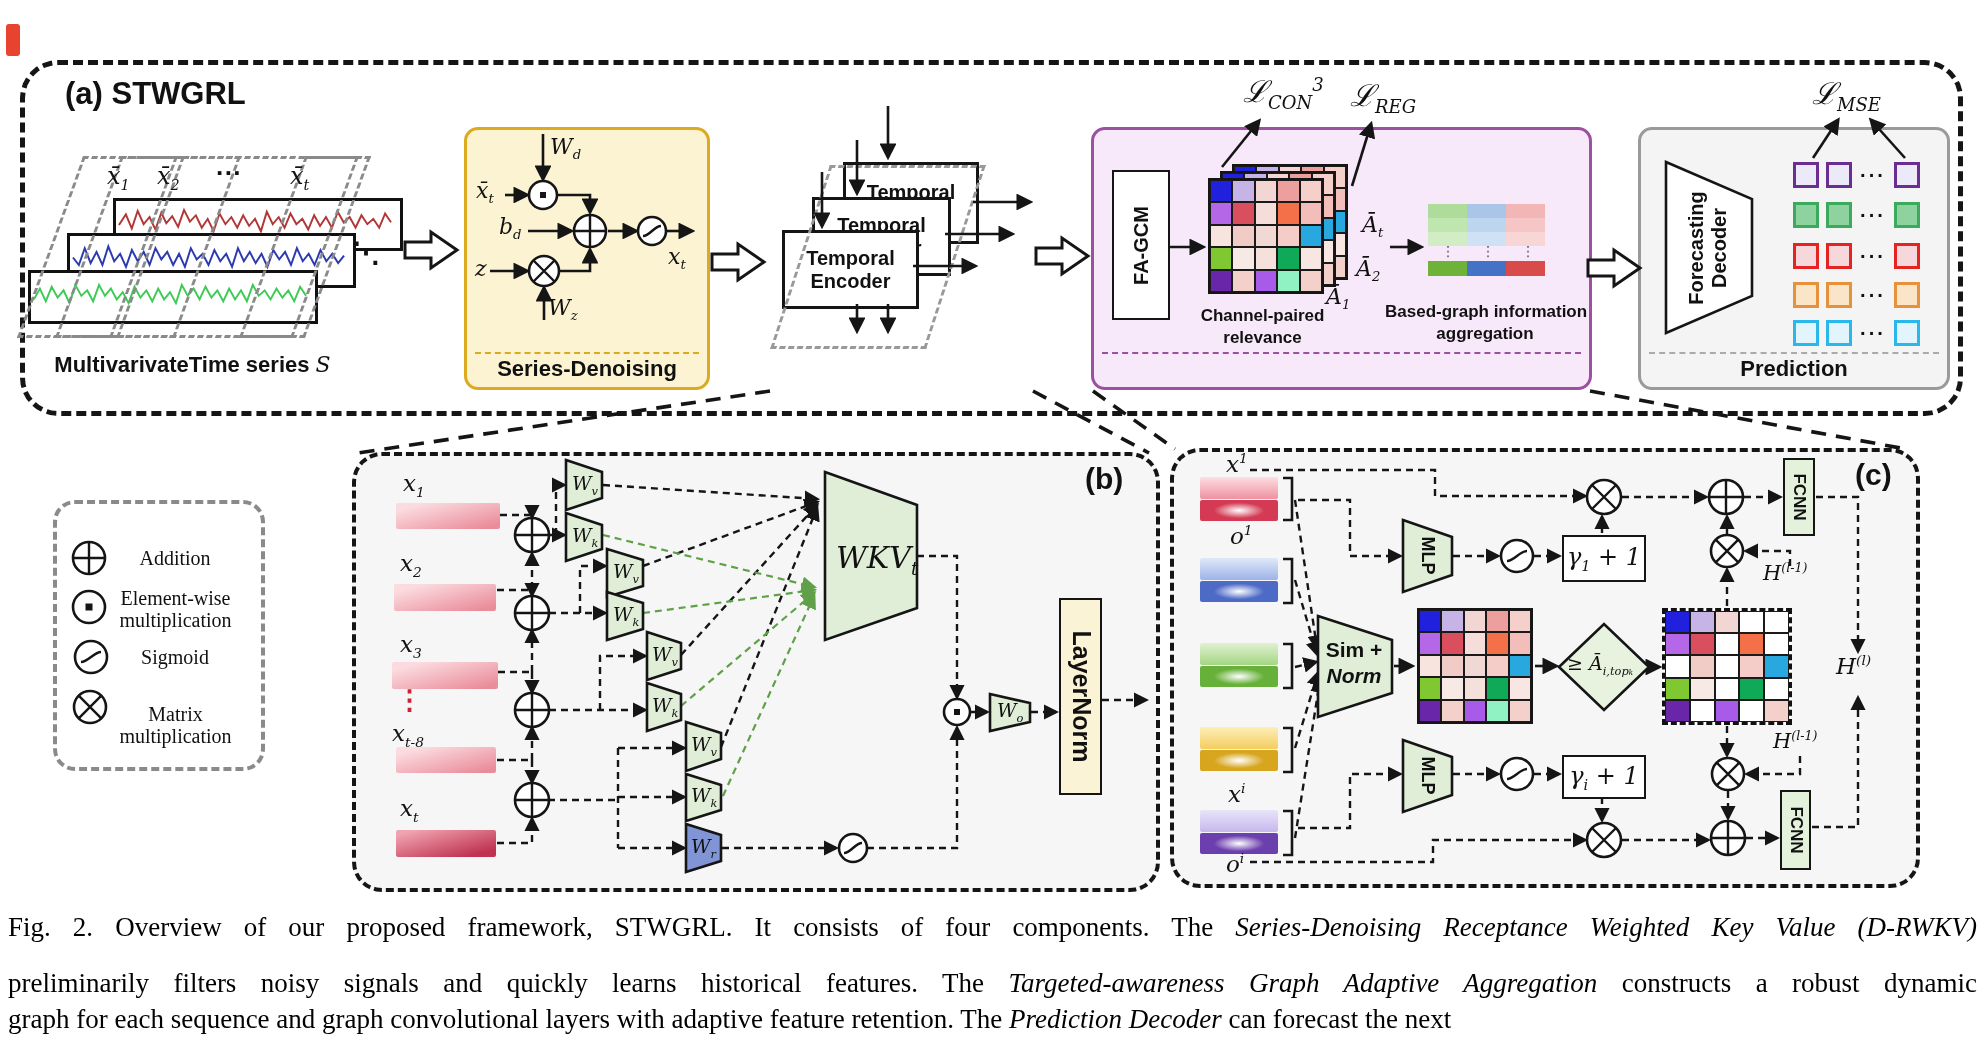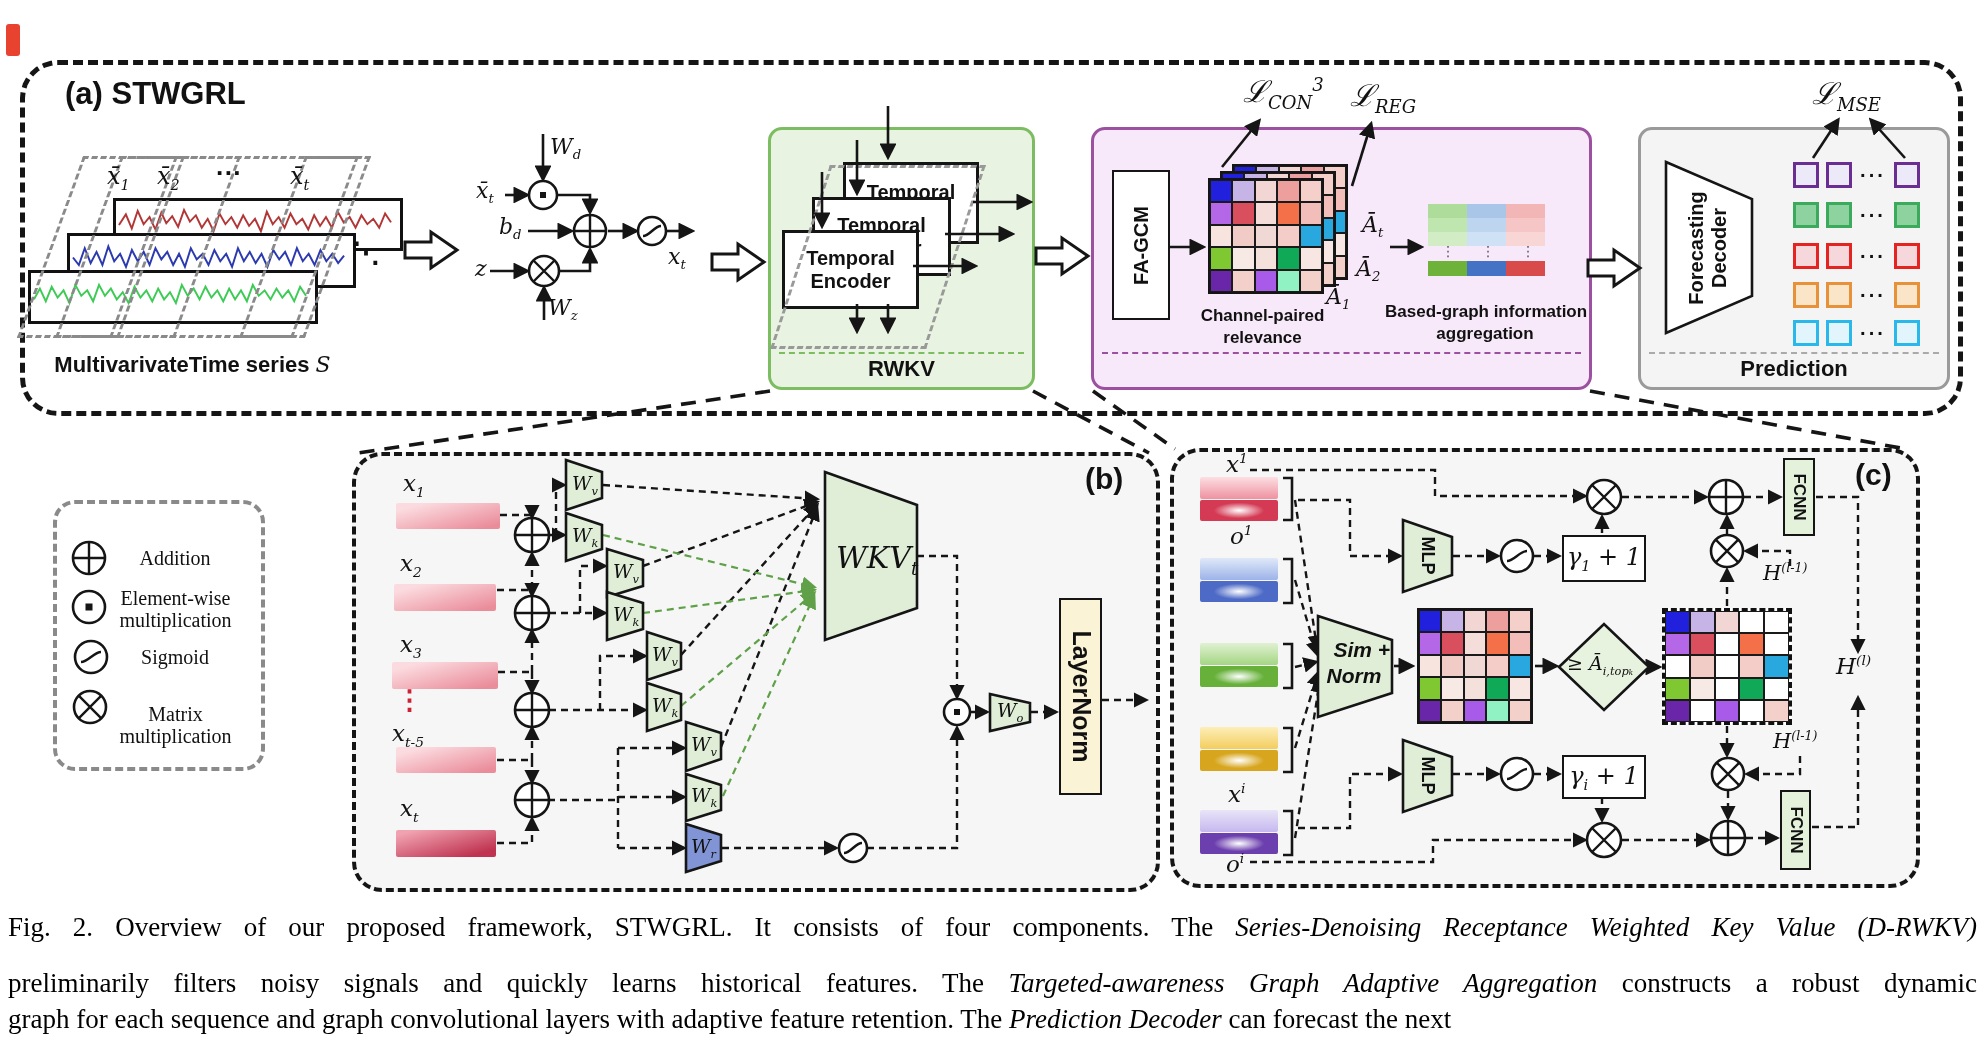--- a/index.html
+++ b/index.html
@@ -85,31 +85,31 @@
   <div class="slice" style="left:142px;top:156px;width:60px;height:176px;transform:skewX(-20deg)"></div>
   <div class="slice" style="left:272px;top:156px;width:60px;height:176px;transform:skewX(-20deg)"></div>
 
   <span class="lbl mathi" style="left:107px;top:162px;font-size:24px"><span>x̄</span><sub>1</sub></span>
   <span class="lbl mathi" style="left:157px;top:162px;font-size:24px"><span>x̄</span><sub>2</sub></span>
   <span class="lbl" style="left:216px;top:158px;font-size:26px;font-weight:bold">···</span>
   <span class="lbl mathi" style="left:290px;top:162px;font-size:24px"><span>x̄</span><sub>t</sub></span>
   <span class="lbl" style="left:352px;top:236px;font-size:28px;font-weight:bold">⋱</span>
   <span class="lbl" style="left:40px;top:352px;width:305px;text-align:center;font-size:22px;font-weight:bold"><span>MultivarivateTime series </span><span class="mathi">S</span></span>
 
+  <div class="bigbox" style="left:464px;width:246px;background:var(--denoise_fill);border-color:var(--denoise_border)">
+    <div class="sep" style="border-color:var(--denoise_border)"></div>
+    <div class="boxtitle">Series-Denoising</div>
+  </div>
   <span class="lbl mathi" style="left:550px;top:134px;font-size:22px"><span>W</span><sub>d</sub></span>
   <span class="lbl mathi" style="left:476px;top:178px;font-size:22px"><span>x̄</span><sub>t</sub></span>
   <span class="lbl mathi" style="left:499px;top:214px;font-size:22px"><span>b</span><sub>d</sub></span>
   <span class="lbl mathi" style="left:475px;top:256px;font-size:22px">z</span>
   <span class="lbl mathi" style="left:548px;top:295px;font-size:22px"><span>W</span><sub>z</sub></span>
   <span class="lbl mathi" style="left:668px;top:244px;font-size:22px"><span>x</span><sub>t</sub></span>
 
-  <div class="bigbox" style="left:768px;width:267px;background:var(--rwkv_fill);border-color:var(--rwkv_border)">
-    <div class="sep" style="border-color:var(--rwkv_border)"></div>
-    <div class="boxtitle">RWKV</div>
-  </div>
   <div class="slice" style="left:800px;top:165px;width:150px;height:178px;transform:skewX(-18deg);border-color:#999"></div>
   <div class="encbox" style="left:843px;top:162px;width:130px;height:76px">
     <span>Temporal</span>
     <span>Encoder</span>
   </div>
   <div class="encbox" style="left:812px;top:197px;width:133px;height:73px">
     <span>Temporal</span>
     <span>Encoder</span>
   </div>
   <div class="encbox" style="left:782px;top:230px;width:131px;height:73px">
@@ -275,21 +275,21 @@
   <div class="panelBC" style="left:352px;top:452px;width:800px;height:432px"></div>
   <span class="lbl ptag" style="left:1085px;top:462px">(b)</span>
 
   <span class="lbl mathi" style="left:403px;top:470px;font-size:23px"><span>x</span><sub>1</sub></span>
   <div class="bar" style="left: 396px; top: 503px; width: 104px; height: 26px; background: linear-gradient(165deg, rgb(251, 219, 223) 15%, rgb(234, 141, 155) 90%);"></div>
   <span class="lbl mathi" style="left:400px;top:550px;font-size:23px"><span>x</span><sub>2</sub></span>
   <div class="bar" style="left: 394px; top: 584px; width: 102px; height: 27px; background: linear-gradient(165deg, rgb(251, 219, 223) 15%, rgb(234, 141, 155) 90%);"></div>
   <span class="lbl mathi" style="left:400px;top:631px;font-size:23px"><span>x</span><sub>3</sub></span>
   <div class="bar" style="left: 392px; top: 662px; width: 106px; height: 27px; background: linear-gradient(165deg, rgb(251, 219, 223) 15%, rgb(234, 141, 155) 90%);"></div>
   <span class="lbl" style="left:396px;top:684px;font-size:27px;font-weight:bold;color:#cc2233">⋮</span>
-  <span class="lbl mathi" style="left:392px;top:720px;font-size:23px"><span>x</span><sub>t-5</sub></span>
+  <span class="lbl mathi" style="left:392px;top:720px;font-size:23px"><span>x</span><sub>t-8</sub></span>
   <div class="bar" style="left: 396px; top: 747px; width: 100px; height: 26px; background: linear-gradient(165deg, rgb(251, 219, 223) 15%, rgb(234, 141, 155) 90%);"></div>
   <span class="lbl mathi" style="left:400px;top:795px;font-size:23px"><span>x</span><sub>t</sub></span>
   <div class="bar" style="left: 396px; top: 830px; width: 100px; height: 27px; background: linear-gradient(165deg, rgb(240, 162, 176) 10%, rgb(191, 51, 80) 85%);"></div>
 
   <span class="lbl mathi" style="left:572px;top:472px;font-size:19px"><span>W</span><sub>v</sub></span>
   <span class="lbl mathi" style="left:572px;top:524px;font-size:19px"><span>W</span><sub>k</sub></span>
   <span class="lbl mathi" style="left:613px;top:560px;font-size:19px"><span>W</span><sub>v</sub></span>
   <span class="lbl mathi" style="left:613px;top:603px;font-size:19px"><span>W</span><sub>k</sub></span>
   <span class="lbl mathi" style="left:652px;top:643px;font-size:19px"><span>W</span><sub>v</sub></span>
   <span class="lbl mathi" style="left:652px;top:694px;font-size:19px"><span>W</span><sub>k</sub></span>
@@ -313,21 +313,21 @@
   <div class="bar" style="left: 1200px; top: 581px; width: 78px; height: 21px; background: radial-gradient(45% 52%, rgb(255, 255, 255) 0%, rgba(255, 255, 255, 0) 72%), linear-gradient(rgb(77, 106, 198), rgb(77, 106, 198));"></div>
   <div class="bar" style="left: 1200px; top: 643px; width: 78px; height: 22px; background: linear-gradient(rgb(224, 241, 210) 0%, rgb(164, 214, 131) 100%);"></div>
   <div class="bar" style="left: 1200px; top: 666px; width: 78px; height: 21px; background: radial-gradient(45% 52%, rgb(255, 255, 255) 0%, rgba(255, 255, 255, 0) 72%), linear-gradient(rgb(103, 177, 58), rgb(103, 177, 58));"></div>
   <div class="bar" style="left: 1200px; top: 727px; width: 78px; height: 22px; background: linear-gradient(rgb(253, 238, 184) 0%, rgb(242, 205, 94) 100%);"></div>
   <div class="bar" style="left: 1200px; top: 750px; width: 78px; height: 21px; background: radial-gradient(45% 52%, rgb(255, 255, 255) 0%, rgba(255, 255, 255, 0) 72%), linear-gradient(rgb(215, 166, 30), rgb(215, 166, 30));"></div>
   <span class="lbl mathi" style="left:1228px;top:780px;font-size:23px"><span>x</span><sup>i</sup></span>
   <div class="bar" style="left: 1200px; top: 810px; width: 78px; height: 22px; background: linear-gradient(rgb(233, 228, 248) 0%, rgb(197, 184, 238) 100%);"></div>
   <div class="bar" style="left: 1200px; top: 833px; width: 78px; height: 21px; background: radial-gradient(45% 52%, rgb(255, 255, 255) 0%, rgba(255, 255, 255, 0) 72%), linear-gradient(rgb(108, 63, 174), rgb(108, 63, 174));"></div>
   <span class="lbl mathi" style="left:1226px;top:850px;font-size:23px"><span>o</span><sup>i</sup></span>
 
-  <span class="lbl" style="left:1318px;top:638px;width:72px;text-align:right;font-size:21px;font-weight:bold;font-style:italic">Sim +</span>
+  <span class="lbl" style="left:1318px;top:638px;width:72px;text-align:center;font-size:21px;font-weight:bold;">Sim +</span>
   <span class="lbl" style="left:1318px;top:664px;width:72px;text-align:center;font-size:21px;font-weight:bold;font-style:italic">Norm</span>
   <span class="lbl r90" style="left:1408px;top:545px;font-size:18px">MLP</span>
   <span class="lbl r90" style="left:1408px;top:765px;font-size:18px">MLP</span>
   <span class="lbl mathi" style="left:1567px;top:652px;font-size:19px"><span>≥ Ā</span><sub>i,topₖ</sub></span>
 
   <div class="sheet grid5" style="left:1417px;top:608px;z-index:1">
       <div style="background: rgb(32, 32, 221);"></div>
       <div style="background: rgb(199, 180, 230);"></div>
       <div style="background: rgb(242, 214, 211);"></div>
       <div style="background: rgb(236, 159, 157);"></div>

